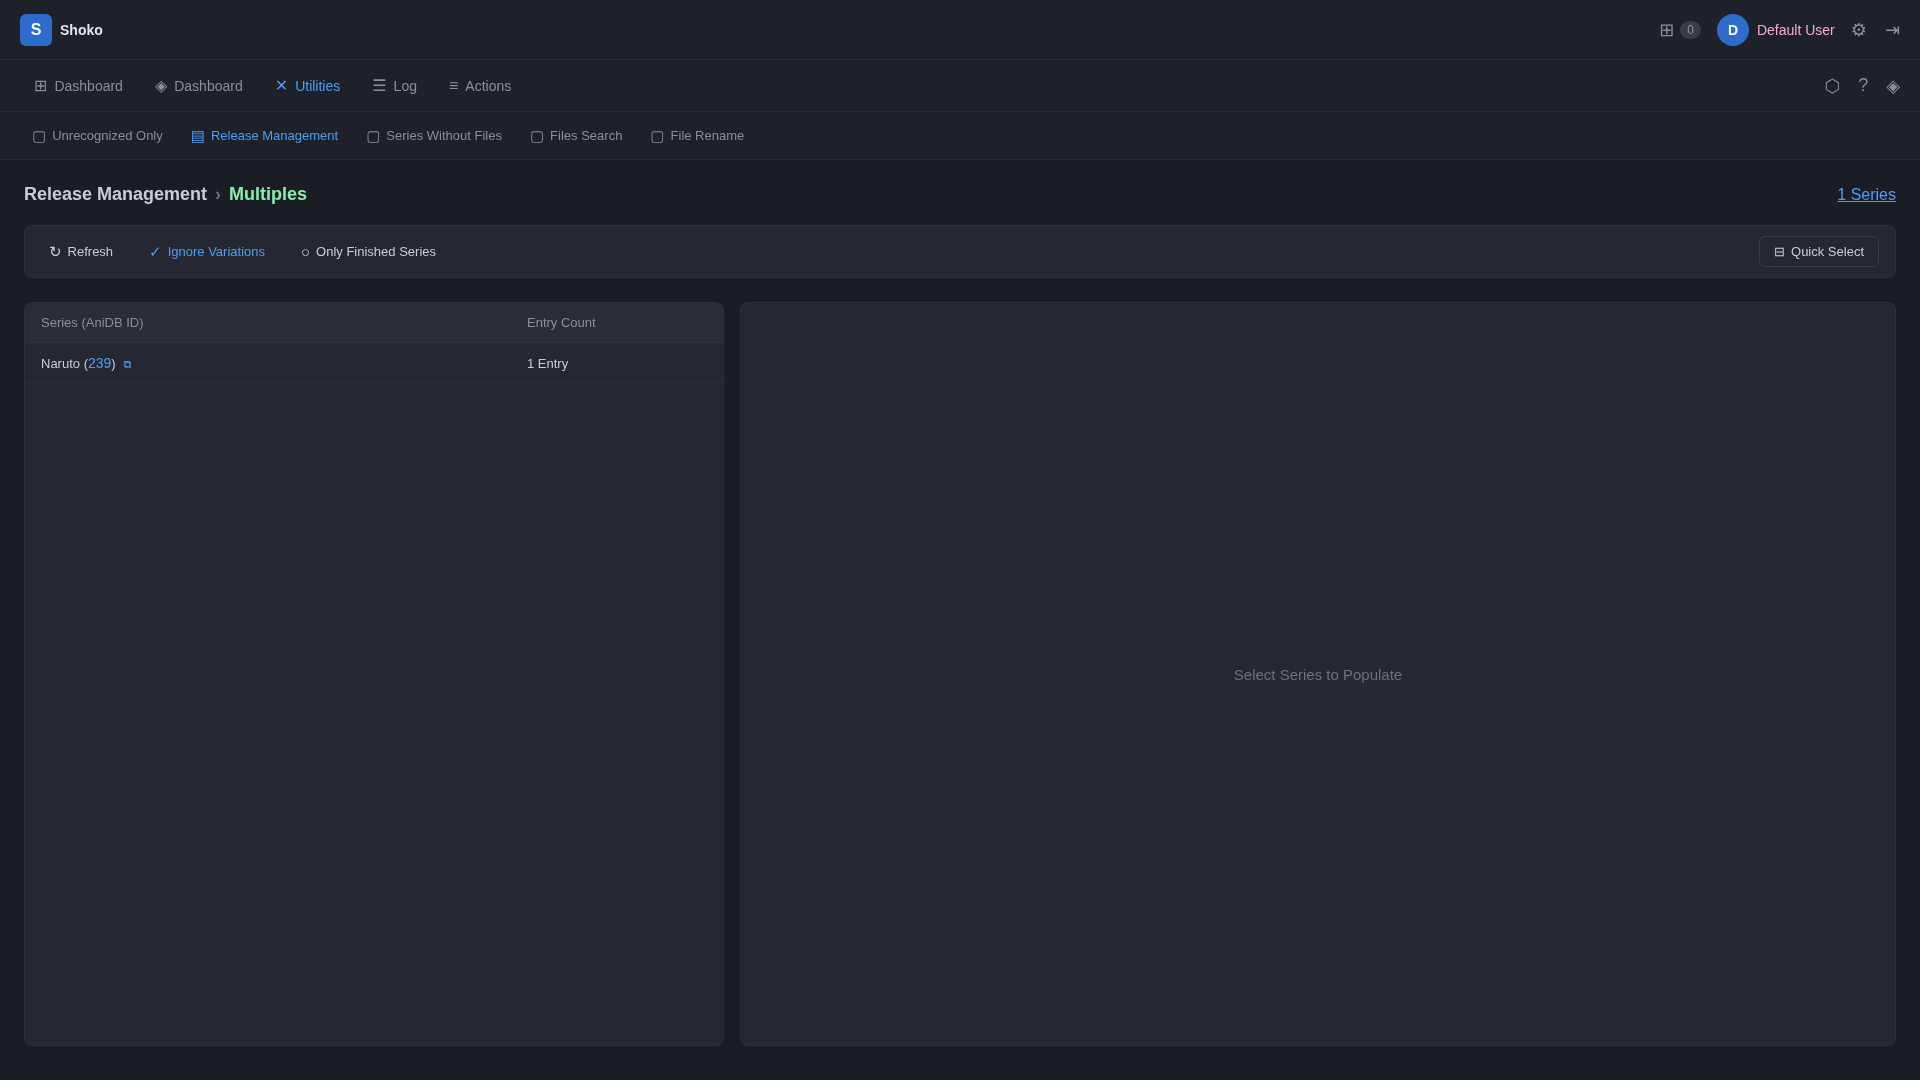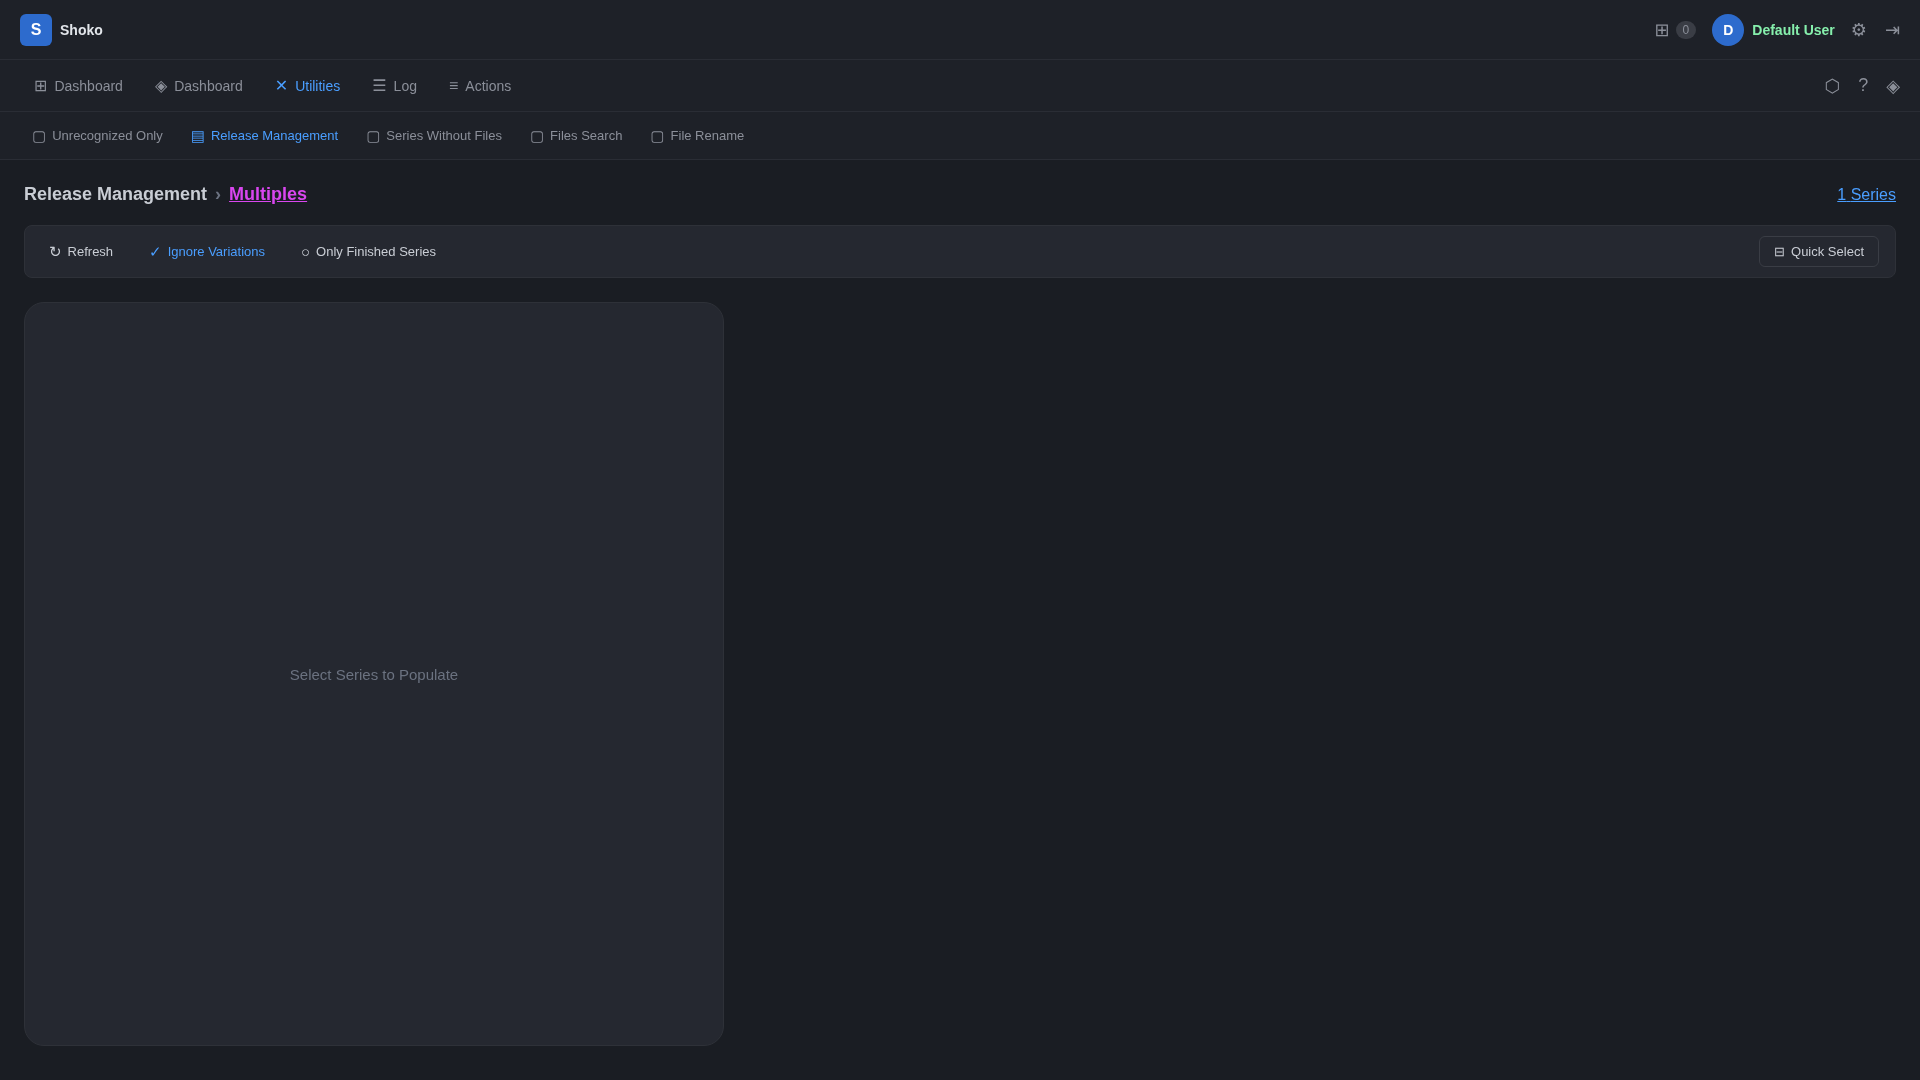--- a/index.html
+++ b/index.html
@@ -77,21 +77,21 @@
       height: 32px;
       border-radius: 50%;
       background: #2d6bcd;
       display: flex;
       align-items: center;
       justify-content: center;
       color: white;
       font-weight: 600;
       font-size: 14px;
     }
-    .user-name { color: #86efac; font-size: 14px; font-weight: bold; }
+    .user-name { color: #f9a8d4; font-size: 14px; }
     .top-bar-icons {
       display: flex;
       align-items: center;
       gap: 18px;
       color: #8b8f99;
       font-size: 18px;
     }
     .top-bar-icons span { cursor: pointer; }
 
     
@@ -165,21 +165,21 @@
     .breadcrumb {
       display: flex;
       align-items: center;
       gap: 8px;
       font-size: 18px;
       font-weight: 600;
       color: #c9cdd4;
     }
     .breadcrumb-link { color: #c9cdd4; cursor: pointer; }
     .breadcrumb-arrow { color: #6b7280; }
-    .breadcrumb-current { color: #d946ef; text-decoration: underline; }
+    .breadcrumb-current { color: #86efac; }
     .series-count { color: #4a9eff; font-size: 16px; font-weight: 500; text-decoration: underline; }
 
     
     .toolbar {
       display: flex;
       align-items: center;
       background: #252830;
       border: 1px solid #2e3138;
       border-radius: 8px;
       padding: 10px 16px;
@@ -251,21 +251,21 @@
     }
     .series-name { color: #c9cdd4; font-size: 13px; }
     .series-id { color: #4a9eff; }
     .external-link { color: #4a9eff; font-size: 11px; margin-left: 4px; cursor: pointer; }
     .entry-count { color: #c9cdd4; font-size: 13px; }
 
     
     .right-panel {
       background: #252830;
       border: 1px solid #2e3138;
-      border-radius: 20px;
+      border-radius: 8px;
       display: flex;
       align-items: center;
       justify-content: center;
     }
     .empty-message {
       color: #6b7280;
       font-size: 15px;
     }
 
     
@@ -383,19 +383,32 @@
       </div>
     </div>
     <div class="quick-select-btn">
       <span>⊟</span>
       <span>Quick Select</span>
     </div>
   </div>
 
   <div class="main-grid">
 
+    <div class="left-panel">
+      <div class="table-header">
+        <span>Series (AniDB ID)</span>
+        <span>Entry Count</span>
+      </div>
+      <div class="table-row">
+        <div>
+          <span class="series-name">Naruto (</span><span class="series-id">239</span><span class="series-name">)</span>
+          <span class="external-link">⧉</span>
+        </div>
+        <div class="entry-count">1 Entry</div>
+      </div>
+    </div>
 
     <div class="right-panel">
       <span class="empty-message">Select Series to Populate</span>
     </div>
 
   </div>
 </div>
 
 </body></html>

